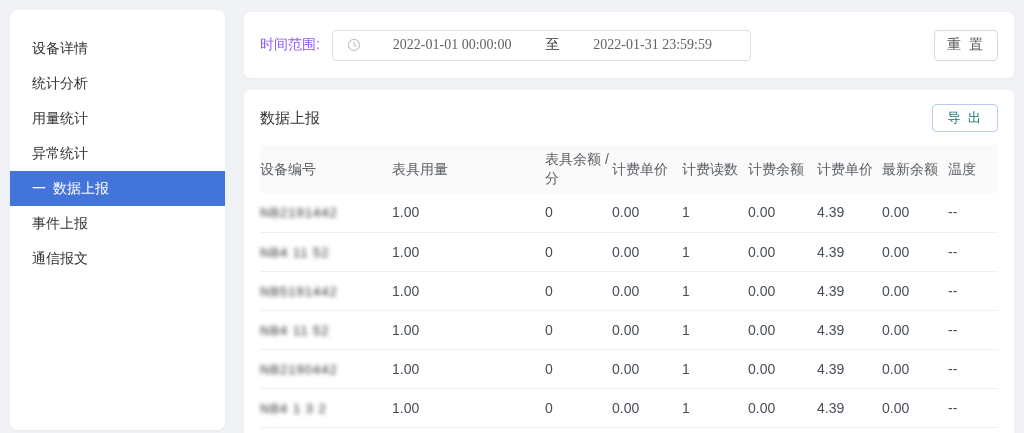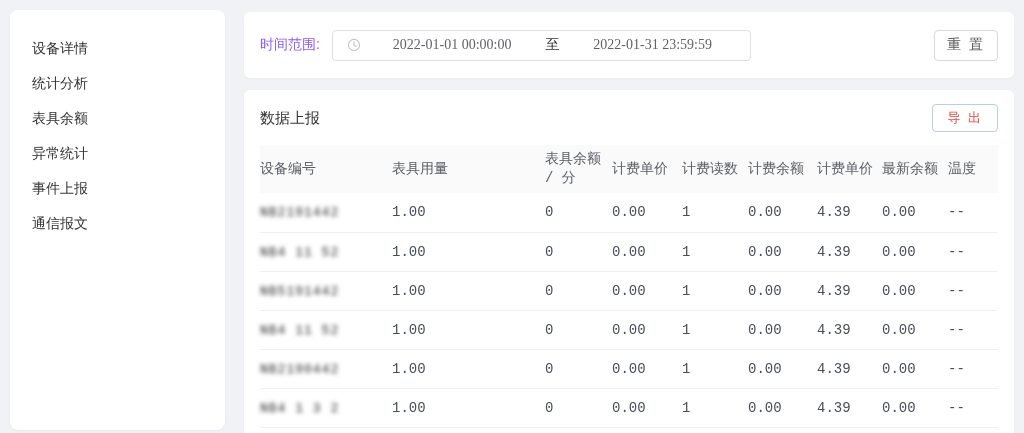--- a/index.html
+++ b/index.html
@@ -57,27 +57,27 @@
   .btn-primary{ background:#4374d9; border:1px solid #4374d9; color:#fff; }
 
   
   .panel-head {
     display:flex; align-items:center; justify-content:space-between;
     padding:14px 16px 13px 16px;
   }
   .panel-title { font-size:15px; color:#333; }
   .btn-export {
     height:28px; padding:0 14px; background:#fff;
-    border:1px solid #b9cbf0; color:#ef4444; border-radius:4px;
+    border:1px solid #b9cbf0; color:#0f766e; border-radius:4px;
     font-size:13px; letter-spacing:2px; cursor:pointer;
     font-family:"Liberation Sans", sans-serif;
   }
 
   
-  table { border-collapse:collapse; table-layout:fixed; margin:0 16px; width:738px;font-family:Liberation Mono, monospace; }
+  table { border-collapse:collapse; table-layout:fixed; margin:0 16px; width:738px; }
   thead th {
     background:#fafafa; height:48px; font-weight:normal; font-size:14px;
     color:#5a6066; text-align:left; vertical-align:middle;
     line-height:1.35; padding:0 2px 0 0;
   }
   tbody td {
     height:39px; font-size:14px; color:#474e57;
     border-bottom:1px solid #f0f0f0; padding:0 2px 0 0;
     vertical-align:middle; white-space:nowrap;
   }
@@ -88,24 +88,27 @@
 
 <nav class="sidebar">
   <div>
       <div class="menu-item">
     <span>设备详情</span>
   </div>
       <div class="menu-item">
     <span>统计分析</span>
   </div>
       <div class="menu-item">
-    <span>表具余额</span>
+    <span>用量统计</span>
   </div>
       <div class="menu-item">
     <span>异常统计</span>
+  </div>
+      <div class="menu-item active">
+    <i class="dash">一</i><span>数据上报</span>
   </div>
       <div class="menu-item">
     <span>事件上报</span>
   </div>
       <div class="menu-item">
     <span>通信报文</span>
   </div>
     </div>
 </nav>
 

